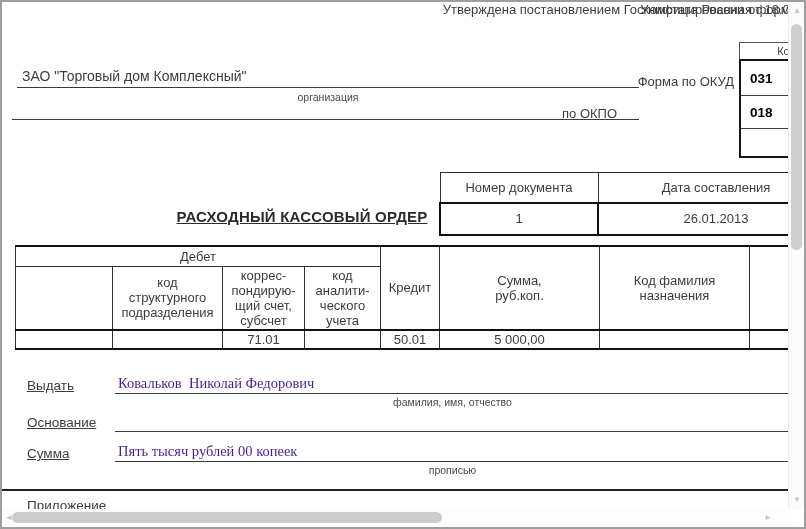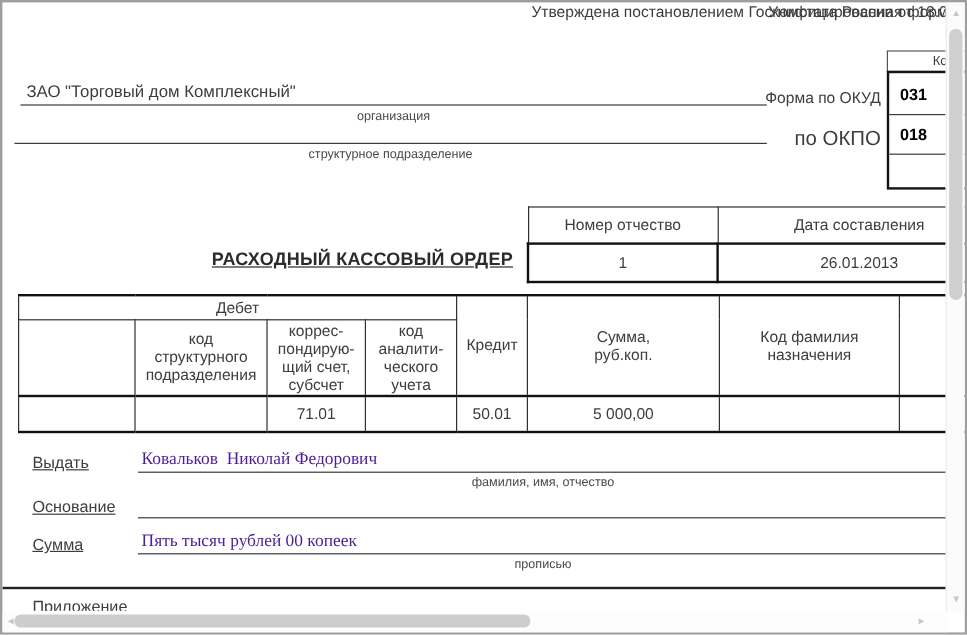--- a/index.html
+++ b/index.html
@@ -24,21 +24,21 @@
   
   .codes-header { left:737px; top:40px; width:103px; height:18px;
     border:1px solid #555; font-size:11px; text-align:center; line-height:16px; }
   .codes-box { left:737px; top:57px; width:103px; height:99px; border:2px solid #141414; }
   .codes-cell { border-bottom:1px solid #3a3a3a; padding-left:9px;
     font-weight:bold; font-size:13.5px; color:#000; display:flex; align-items:center; }
   .cell-okud { height:35px; }
   .cell-okpo { height:33px; }
   .cell-empty { height:27px; border-bottom:none; }
   .okud-label { left:560px; top:72px; width:172px; text-align:right; font-size:13px; }
-  .okpo-label { left:560px; top:104px; width:172px; text-align:right; font-size:17px; }
+  .okpo-label { left:560px; top:104px; width:172px; text-align:left; font-size:13px; }
 
   
   .org-name { left:20px; top:66px; width:600px; font-size:14px; }
   .org-line { left:15px; top:85px; width:622px; border-top:1px solid #3a3a3a; }
   .org-hint { left:15px; top:89px; width:622px; text-align:center; }
   .div-line { left:10px; top:117px; width:627px; border-top:1px solid #3a3a3a; }
   .div-hint { left:10px; top:121px; width:627px; text-align:center; }
 
   
   .docinfo { left:437px; top:170px; border-collapse:collapse; table-layout:fixed; }
@@ -50,21 +50,21 @@
   .doc-title { left:130px; top:206px; width:340px; text-align:center;
     font-size:15px; font-weight:bold; color:#2b2b2b; letter-spacing:0.2px;text-decoration:underline; }
 
   
   .main-table { left:13px; top:243px; border-collapse:collapse; table-layout:fixed; }
   .main-table td { border:1px solid #2f2f2f; text-align:center; font-size:13px;
     vertical-align:middle; padding:1px 2px; color:#3d3d3d; }
   .main-table { border-top:2px solid #111; }
   .main-table tr.r1 td { height:20px; }
   .main-table tr.r2 td { height:60px; }
-  .main-table tr.r3 td { height:30px; border-top:2px solid #111; border-bottom:2px solid #111; }
+  .main-table tr.r3 td { height:19px; border-top:2px solid #111; border-bottom:2px solid #111; }
 
   
   .f-label { font-size:13.5px; color:#3d3d3d;text-decoration:underline; }
   .serif-val { font-family:"Liberation Serif", serif; font-size:14.5px;
     color:#4c1d95; white-space:pre; }
   .u-line { border-top:1px solid #3a3a3a; }
   .divider { left:0; top:487px; width:787px; border-top:2px solid #222; }
 
   
   .vscroll { position:absolute; right:0; top:0; width:16px; height:508px;
@@ -96,30 +96,29 @@
       <div class="codes-cell cell-okpo">018</div>
       <div class="codes-cell cell-empty"></div>
     </div>
     <div class="abs okud-label">Форма по ОКУД</div>
     <div class="abs okpo-label">по ОКПО</div>
 
     <div class="abs org-name">ЗАО "Торговый дом Комплексный"</div>
     <div class="abs org-line"></div>
     <div class="abs org-hint t11">организация</div>
     <div class="abs div-line"></div>
-    <div class="abs div-hint t11">структурное подразделение</div>
 
     <table class="abs docinfo">
       <colgroup>
           <col style="width:158px">
           <col style="width:236px">
         </colgroup>
       <tbody>
           <tr class="hd">
-        <td>Номер отчество</td>
+        <td>Номер документа</td>
         <td>Дата составления</td>
       </tr>
       <tr class="val">
         <td>1</td>
         <td>26.01.2013</td>
       </tr>
     </tbody>
       </table>
 
     <div class="abs doc-title">РАСХОДНЫЙ КАССОВЫЙ ОРДЕР</div>

